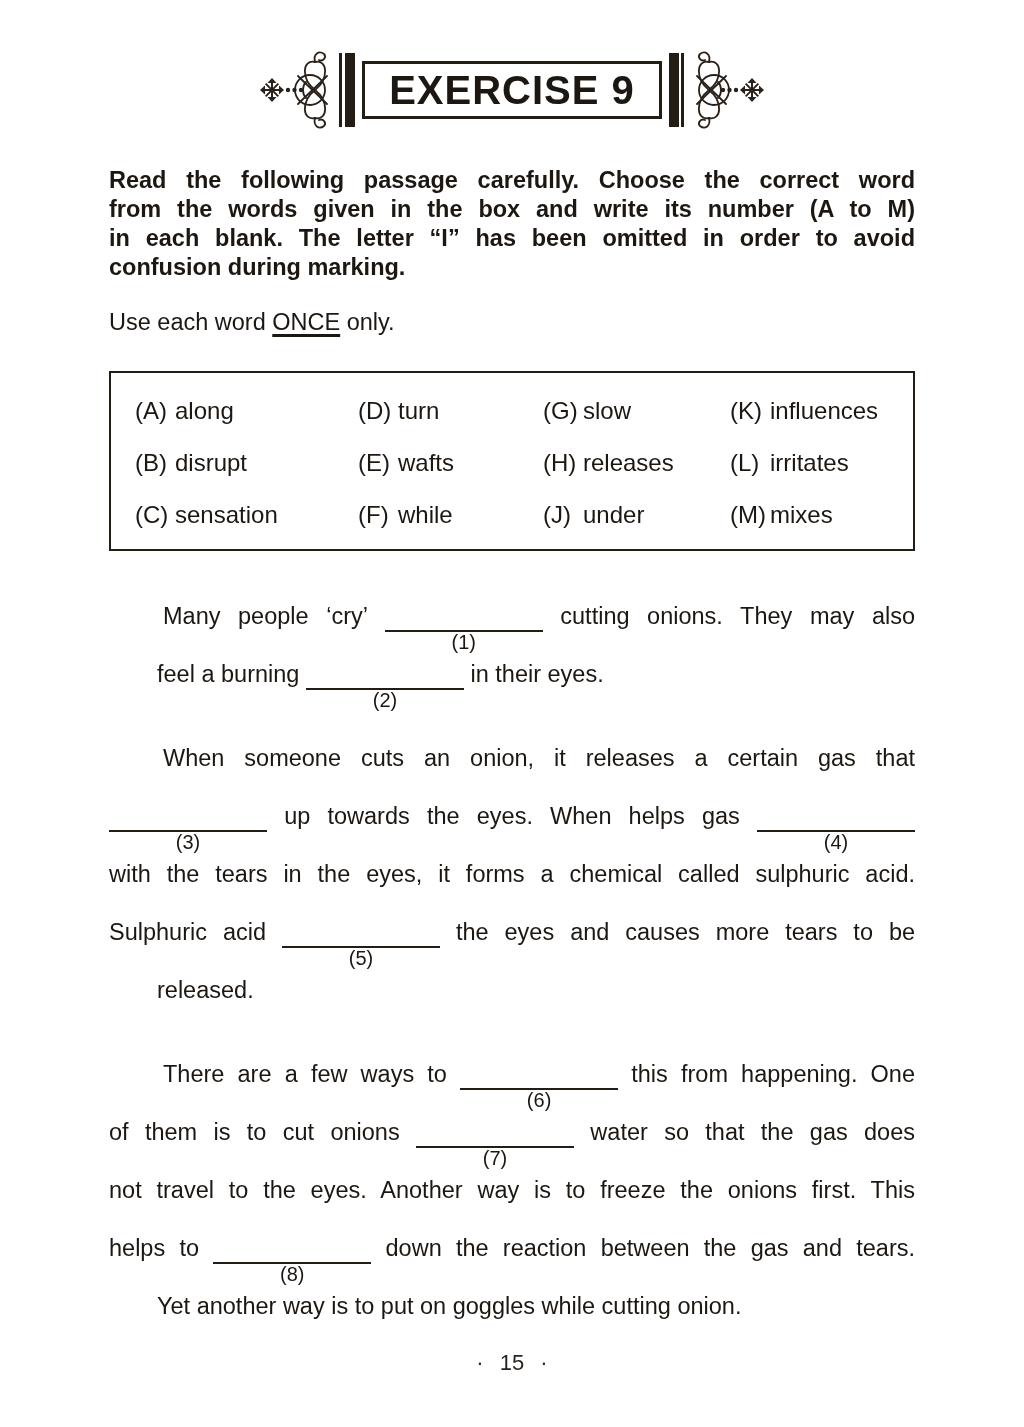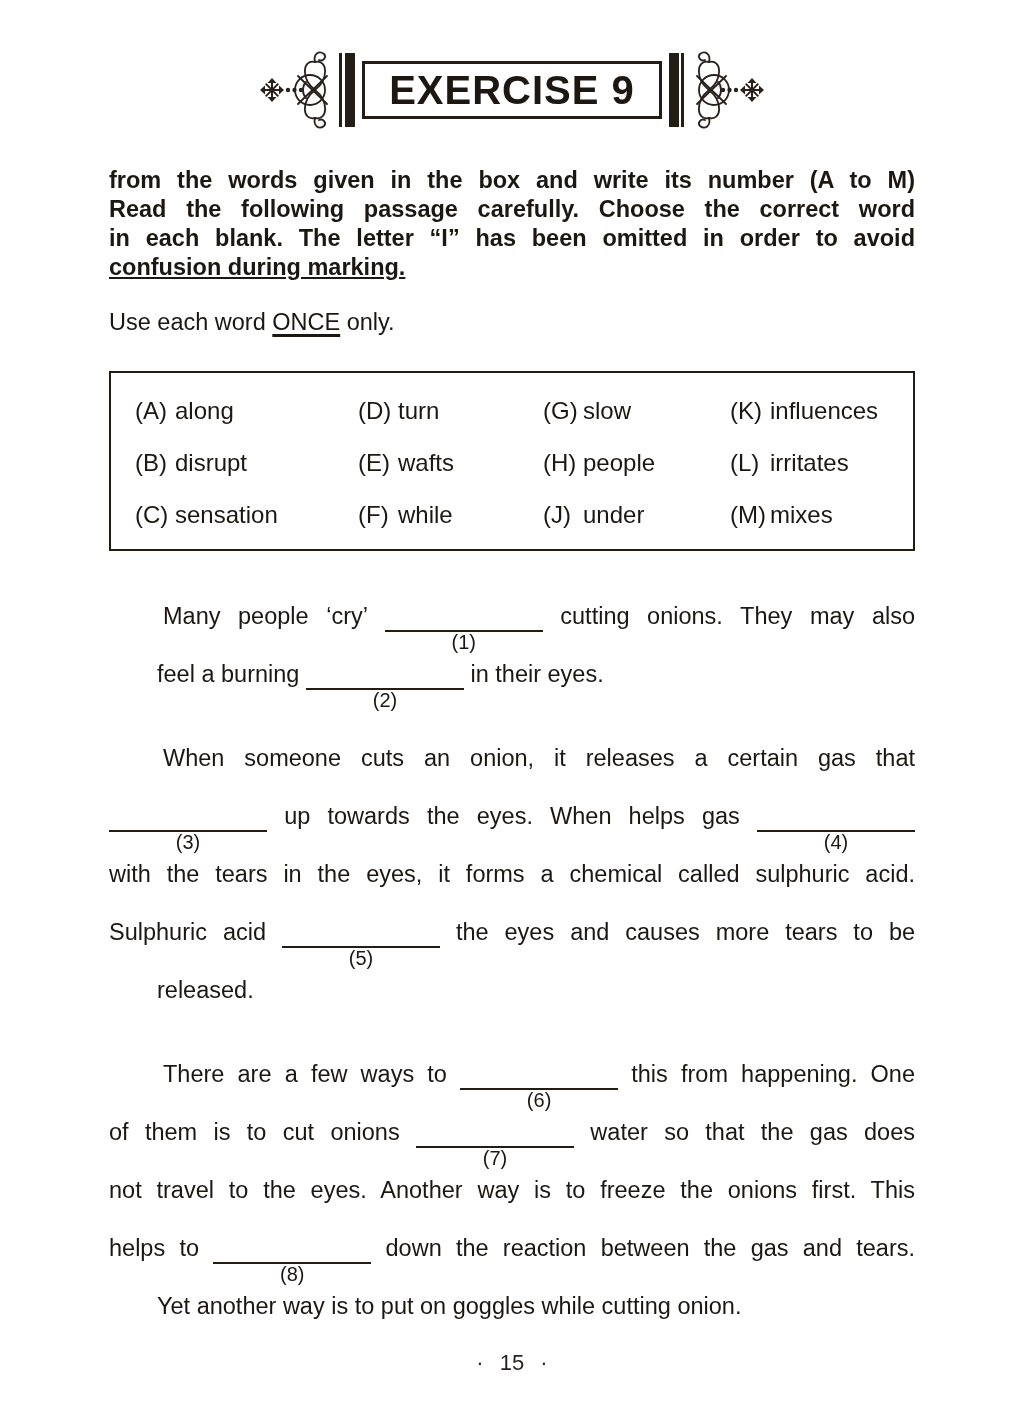--- a/index.html
+++ b/index.html
@@ -22,21 +22,21 @@
     display:flex;align-items:center;justify-content:center;
     font-size:40px;font-weight:bold;letter-spacing:1px;white-space:nowrap;
   }
 
   
   .instr{margin-top:30px;}
   .instr-line{
     font-weight:bold;font-size:23.5px;line-height:29px;white-space:nowrap;
     text-align:justify;text-align-last:justify;
   }
-  .instr-line.left{text-align:right;text-align-last:left;text-decoration:underline;}
+  .instr-line.left{text-align:right;text-align-last:left;}
   .use-line{margin-top:26px;font-weight:normal;font-size:23.5px;line-height:29px;}
   .use-line .u{text-decoration:underline;text-decoration-thickness:2.5px;text-underline-offset:4px;}
 
   
   .word-box{
     margin-top:34px;border:2.5px solid #241d15;
     padding:12px 0 8px 24px;
     display:grid;grid-template-columns:223px 185px 187px 1fr;
     grid-auto-rows:52px;align-items:center;
     font-size:24px;
@@ -137,22 +137,22 @@
           <path d="M-12,0 L-7,4.5 L-7,-4.5 Z"></path>
             <path d="M12,0 L7,4.5 L7,-4.5 Z"></path>
         </g>
       </g>
     </svg>
   </div>
 
   <div class="content">
 
     <div class="instr">
+      <div class="instr-line">Read the following passage carefully. Choose the correct word</div>
       <div class="instr-line">from the words given in the box and write its number (A to M)</div>
-      <div class="instr-line">Read the following passage carefully. Choose the correct word</div>
       <div class="instr-line">in each blank. The letter “I” has been omitted in order to avoid</div>
       <div class="instr-line left">confusion during marking.</div>
     </div>
 
     <div class="use-line"><span>Use each word </span><span class="u">ONCE</span><span> only.</span></div>
 
     <div class="word-box">
       <div class="wb-item">
           <span class="wb-lbl">(A)</span>
           <span>along</span>
@@ -172,21 +172,21 @@
       <div class="wb-item">
           <span class="wb-lbl">(B)</span>
           <span>disrupt</span>
         </div>
       <div class="wb-item">
           <span class="wb-lbl">(E)</span>
           <span>wafts</span>
         </div>
       <div class="wb-item">
           <span class="wb-lbl">(H)</span>
-          <span>people</span>
+          <span>releases</span>
         </div>
       <div class="wb-item">
           <span class="wb-lbl">(L)</span>
           <span>irritates</span>
         </div>
       <div class="wb-item">
           <span class="wb-lbl">(C)</span>
           <span>sensation</span>
         </div>
       <div class="wb-item">

